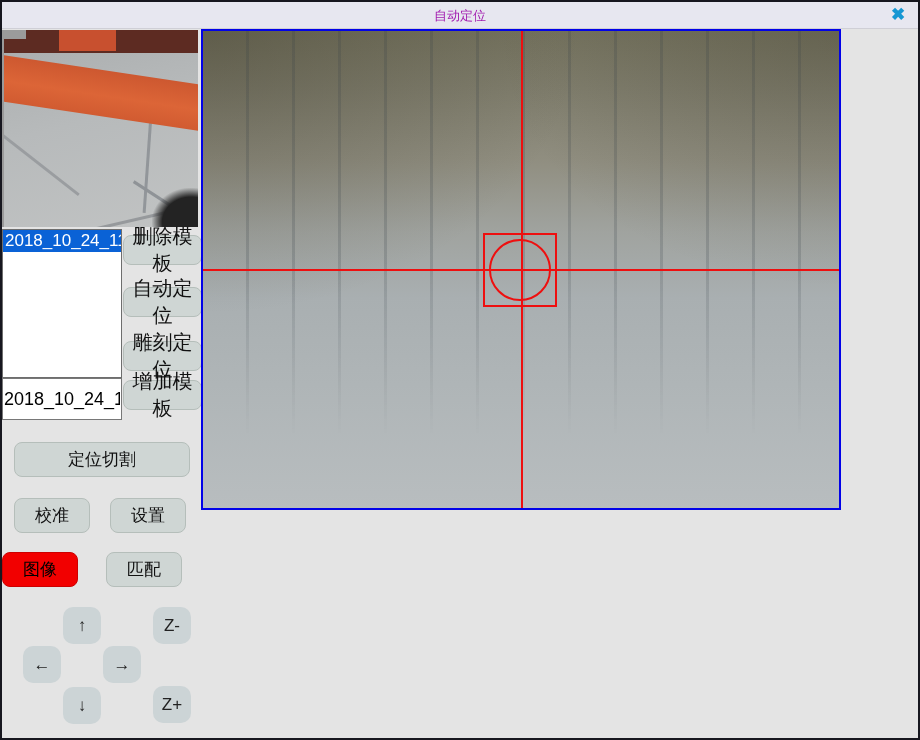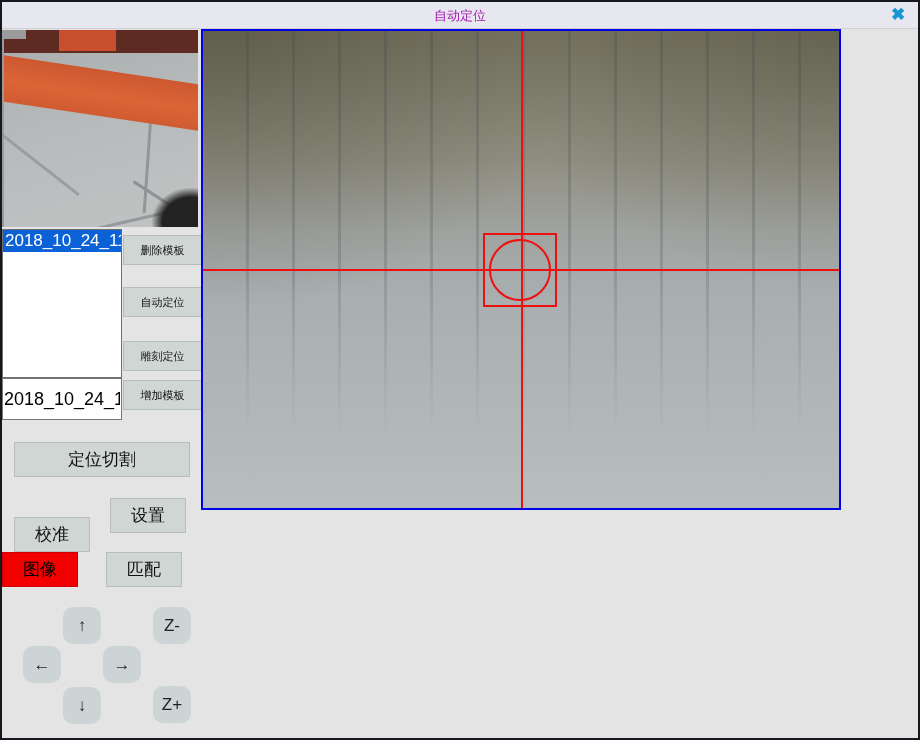--- a/index.html
+++ b/index.html
@@ -55,28 +55,28 @@
     position:absolute; left:0; top:376px; width:120px; height:42px;
     border:1px solid #787878; background:#ffffff; color:#000;
     font-size:18px; padding:0 1px; outline:none;
   }
   
   button {
     position:absolute; display:flex; align-items:center; justify-content:center;
     background:#cfd6d4; border:1px solid #b5beba; border-radius:9px;
     color:#111; cursor:pointer;
   }
-  .tpl-btn { left:121px; width:79px; height:30px; font-size:11px; border-radius:0; }
+  .tpl-btn { left:121px; width:79px; height:30px; font-size:20px; border-radius:8px; }
   .b-del   { top:233px; }
   .b-clear { top:285px; }
   .b-engr  { top:339px; }
   .b-add   { top:378px; }
-  .act { font-size:17px; border-radius:0; }
+  .act { font-size:17px; border-radius:8px; }
   .btn-cut   { left:12px;  top:440px; width:176px; height:35px; }
-  .btn-cal   { left:12px;  top:496px; width:76px;  height:35px;margin-top:19px; }
+  .btn-cal   { left:12px;  top:496px; width:76px;  height:35px; }
   .btn-set   { left:108px; top:496px; width:76px;  height:35px; }
   .btn-img   { left:0;  top:550px; width:76px;  height:35px;
                background:#f20000; border-color:#cc0000; color:#000000; }
   .btn-match { left:104px; top:550px; width:76px;  height:35px; }
   .jog { width:38px; height:37px; border:none; background:#ccd4d6;
          border-radius:10px; font-size:17px; color:#222; }
   .j-up    { left:61px;  top:605px; }
   .j-zm    { left:151px; top:605px; }
   .j-left  { left:21px;  top:644px; }
   .j-right { left:101px; top:644px; }

